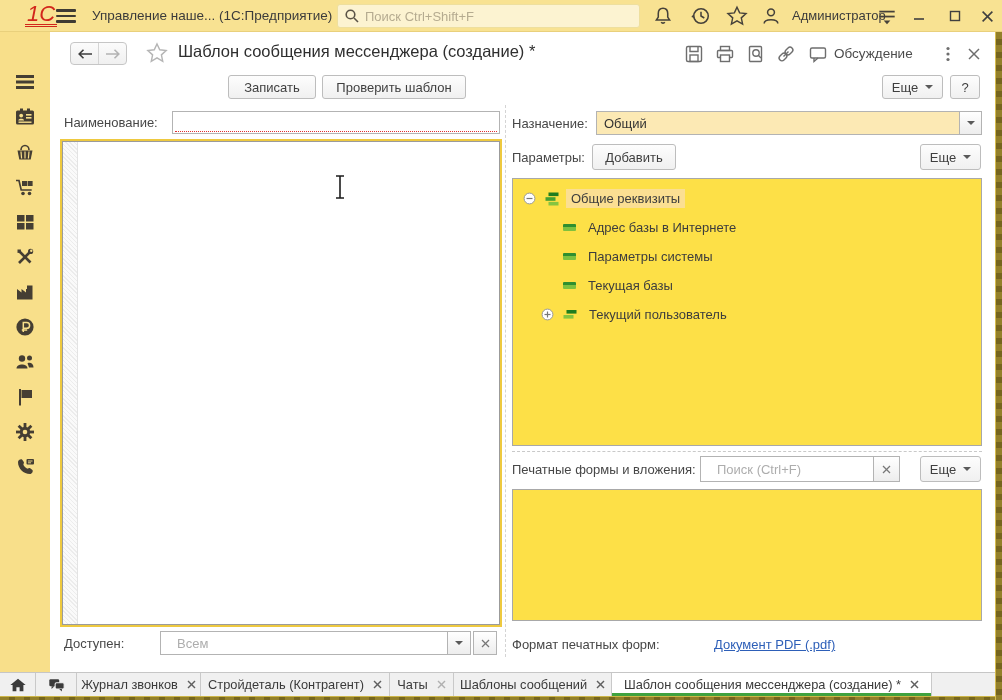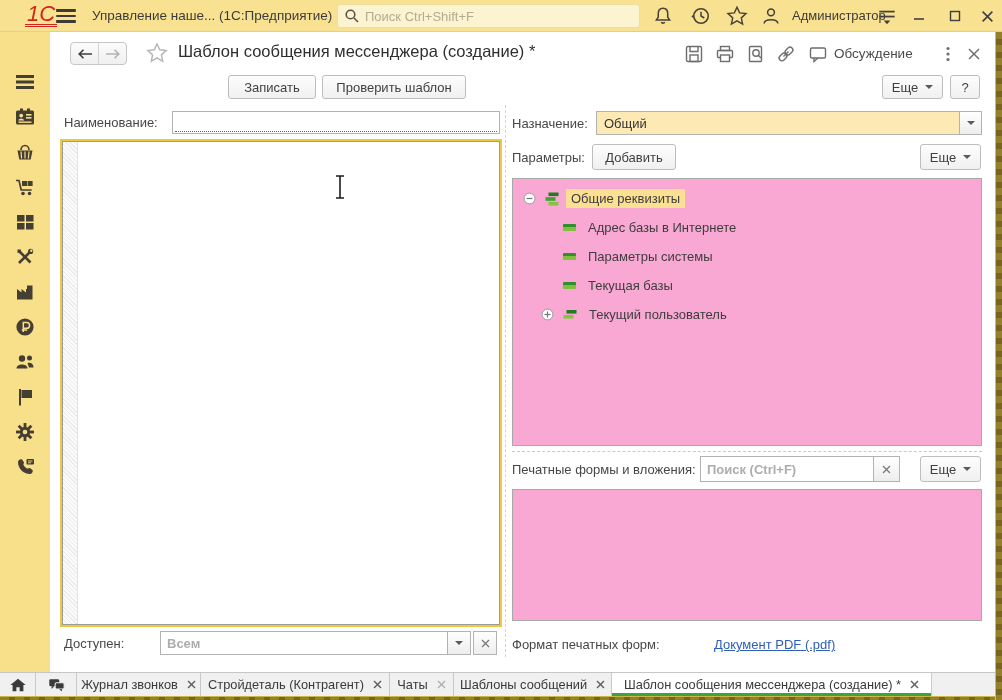--- a/index.html
+++ b/index.html
@@ -54,39 +54,39 @@
   .btn { position:absolute; height:24px; border:1px solid #bdbdbd; border-radius:3px;
          background:linear-gradient(#fdfdfd,#f0f0f0); color:#3f3f3f; font-size:13px;
          display:flex; align-items:center; justify-content:center; white-space:nowrap; }
   .btn.primary { background:linear-gradient(#ffdf55,#ffd22e); border-color:#c9a40f; font-weight:bold; color:#3a3a1e; }
   .caret { width:0; height:0; border-left:4px solid transparent; border-right:4px solid transparent;
            border-top:4px solid #5a5a5a; margin-left:7px; }
 
   
   .lbl { position:absolute; font-size:13px; color:#474747; white-space:nowrap; }
   .inp { position:absolute; height:23px; border:1px solid #b3b3b3; background:#fff;
-         font-size:13px; color:#333; padding:0 6px; font-family:inherit; outline:none;font-weight:bold; }
+         font-size:13px; color:#333; padding:0 16px; font-family:inherit; outline:none; }
   .inp::placeholder { color:#adadad; }
   .req-underline { position:absolute; border-bottom:1px dotted #e03030; }
   .combo { position:absolute; height:24px; border:1px solid #b3b3b3; background:#fce9b4;
            font-size:13px; color:#333; display:flex; align-items:center; padding:0 7px; }
   .mini-btn { position:absolute; height:24px; border:1px solid #b3b3b3; background:linear-gradient(#fff,#ededed);
               display:flex; align-items:center; justify-content:center; color:#666; font-size:12px; }
 
   
   .editor { position:absolute; left:62px; top:141px; width:438px; height:484px;
             border:1px solid #9b9b9b; box-shadow:0 0 0 2px #eec93f; background:#fff; }
   .editor .gutter { position:absolute; left:0; top:0; bottom:0; width:15px;
             background:repeating-linear-gradient(45deg,#ececec 0,#ececec 1px,#fafafa 1px,#fafafa 3px);
             border-right:1px solid #e3e3e3; }
 
   .splitter { position:absolute; left:505px; top:105px; height:552px; width:0; border-left:1px dashed #d4d4d4; }
 
   
-  .panel { position:absolute; border:1px solid #a8a8a8; background:#f9a8d4; }
+  .panel { position:absolute; border:1px solid #a8a8a8; background:#fde047; }
   .dotted-sep { position:absolute; left:512px; width:470px; border-top:1px dashed #c9c9c9; }
 
   
   .tree-row { display:flex; align-items:center; height:29px; font-size:13px; color:#3d3d3d; gap:7px; }
   .tree-row .sp10 { width:3px; } .tree-row .sp28 { width:21px; } .tree-row .sp50 { width:43px; }
   .expander { width:13px; height:13px; flex:0 0 13px; }
   .leaf-dash { width:13px; height:7px; flex:0 0 13px; border-radius:1px;
                background:linear-gradient(#2f8f2f 0 50%,#7fc13e 50% 100%); }
   .tree-label { padding:2px 5px; }
   .tree-label.selected { background:#fbdf92; }

